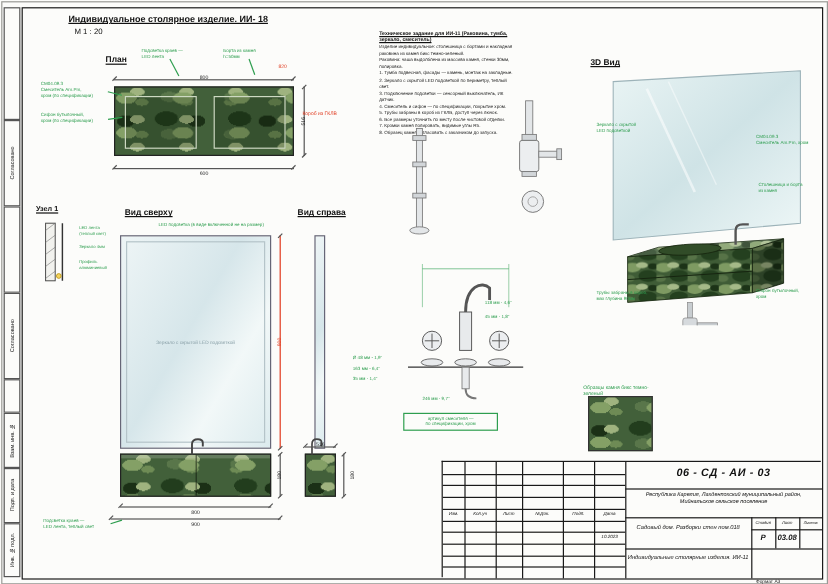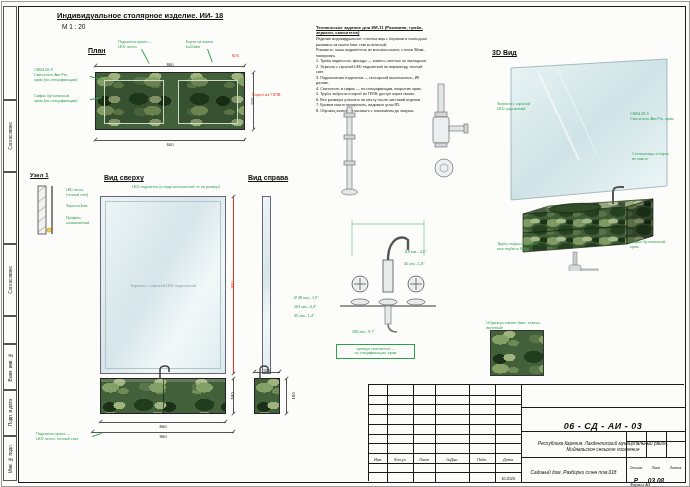--- a/index.html
+++ b/index.html
@@ -31,21 +31,21 @@
   .dimv::before,.dimv::after{content:"";position:absolute;left:-2.6px;width:5px;height:0;border-top:0.9px solid #555;transform:rotate(-45deg);}
   .dimv::before{top:0;} .dimv::after{bottom:0;}
   .dimv .dl{position:absolute;left:0;top:50%;transform:translate(-70%,-50%) rotate(-90deg);font-size:4.3px;color:#222;white-space:nowrap;}
   .dimh.red,.dimv.red{border-color:#e03a1e;}
   .dimh.red .dl,.dimv.red .dl,.dimh.red .dlb{color:#e03a1e;}
   .leader{position:absolute;height:0;border-top:0.5px solid #2e9e4f;transform-origin:0 0;}
   .notes{position:absolute;color:#222;}
   .notes .nt{font-size:4.3px;font-weight:bold;text-decoration:underline;display:block;margin-bottom:2px;color:#111;}
   .notes .nl{display:block;font-size:3.8px;line-height:1.45;color:#222;}
   .ln{position:absolute;background:#1a1a1a;}
-  .tb-txt{position:absolute;font-style:italic;color:#111;text-align:center;margin-top:32px;}
+  .tb-txt{position:absolute;font-style:italic;color:#111;text-align:center;}
   .innerpanel{position:absolute;border:0.8px solid #cdd9c2;background:rgba(12,28,8,0.22);}
 </style>
 </head>
 <body>
 
 <div class="sheet">
   <div class="outer"></div>
   <div class="frame" style="left:18px;top:6px;width:666px;height:475px;"></div>
 
   <div class="stamp" style="top:6px;height:94px;"></div>

